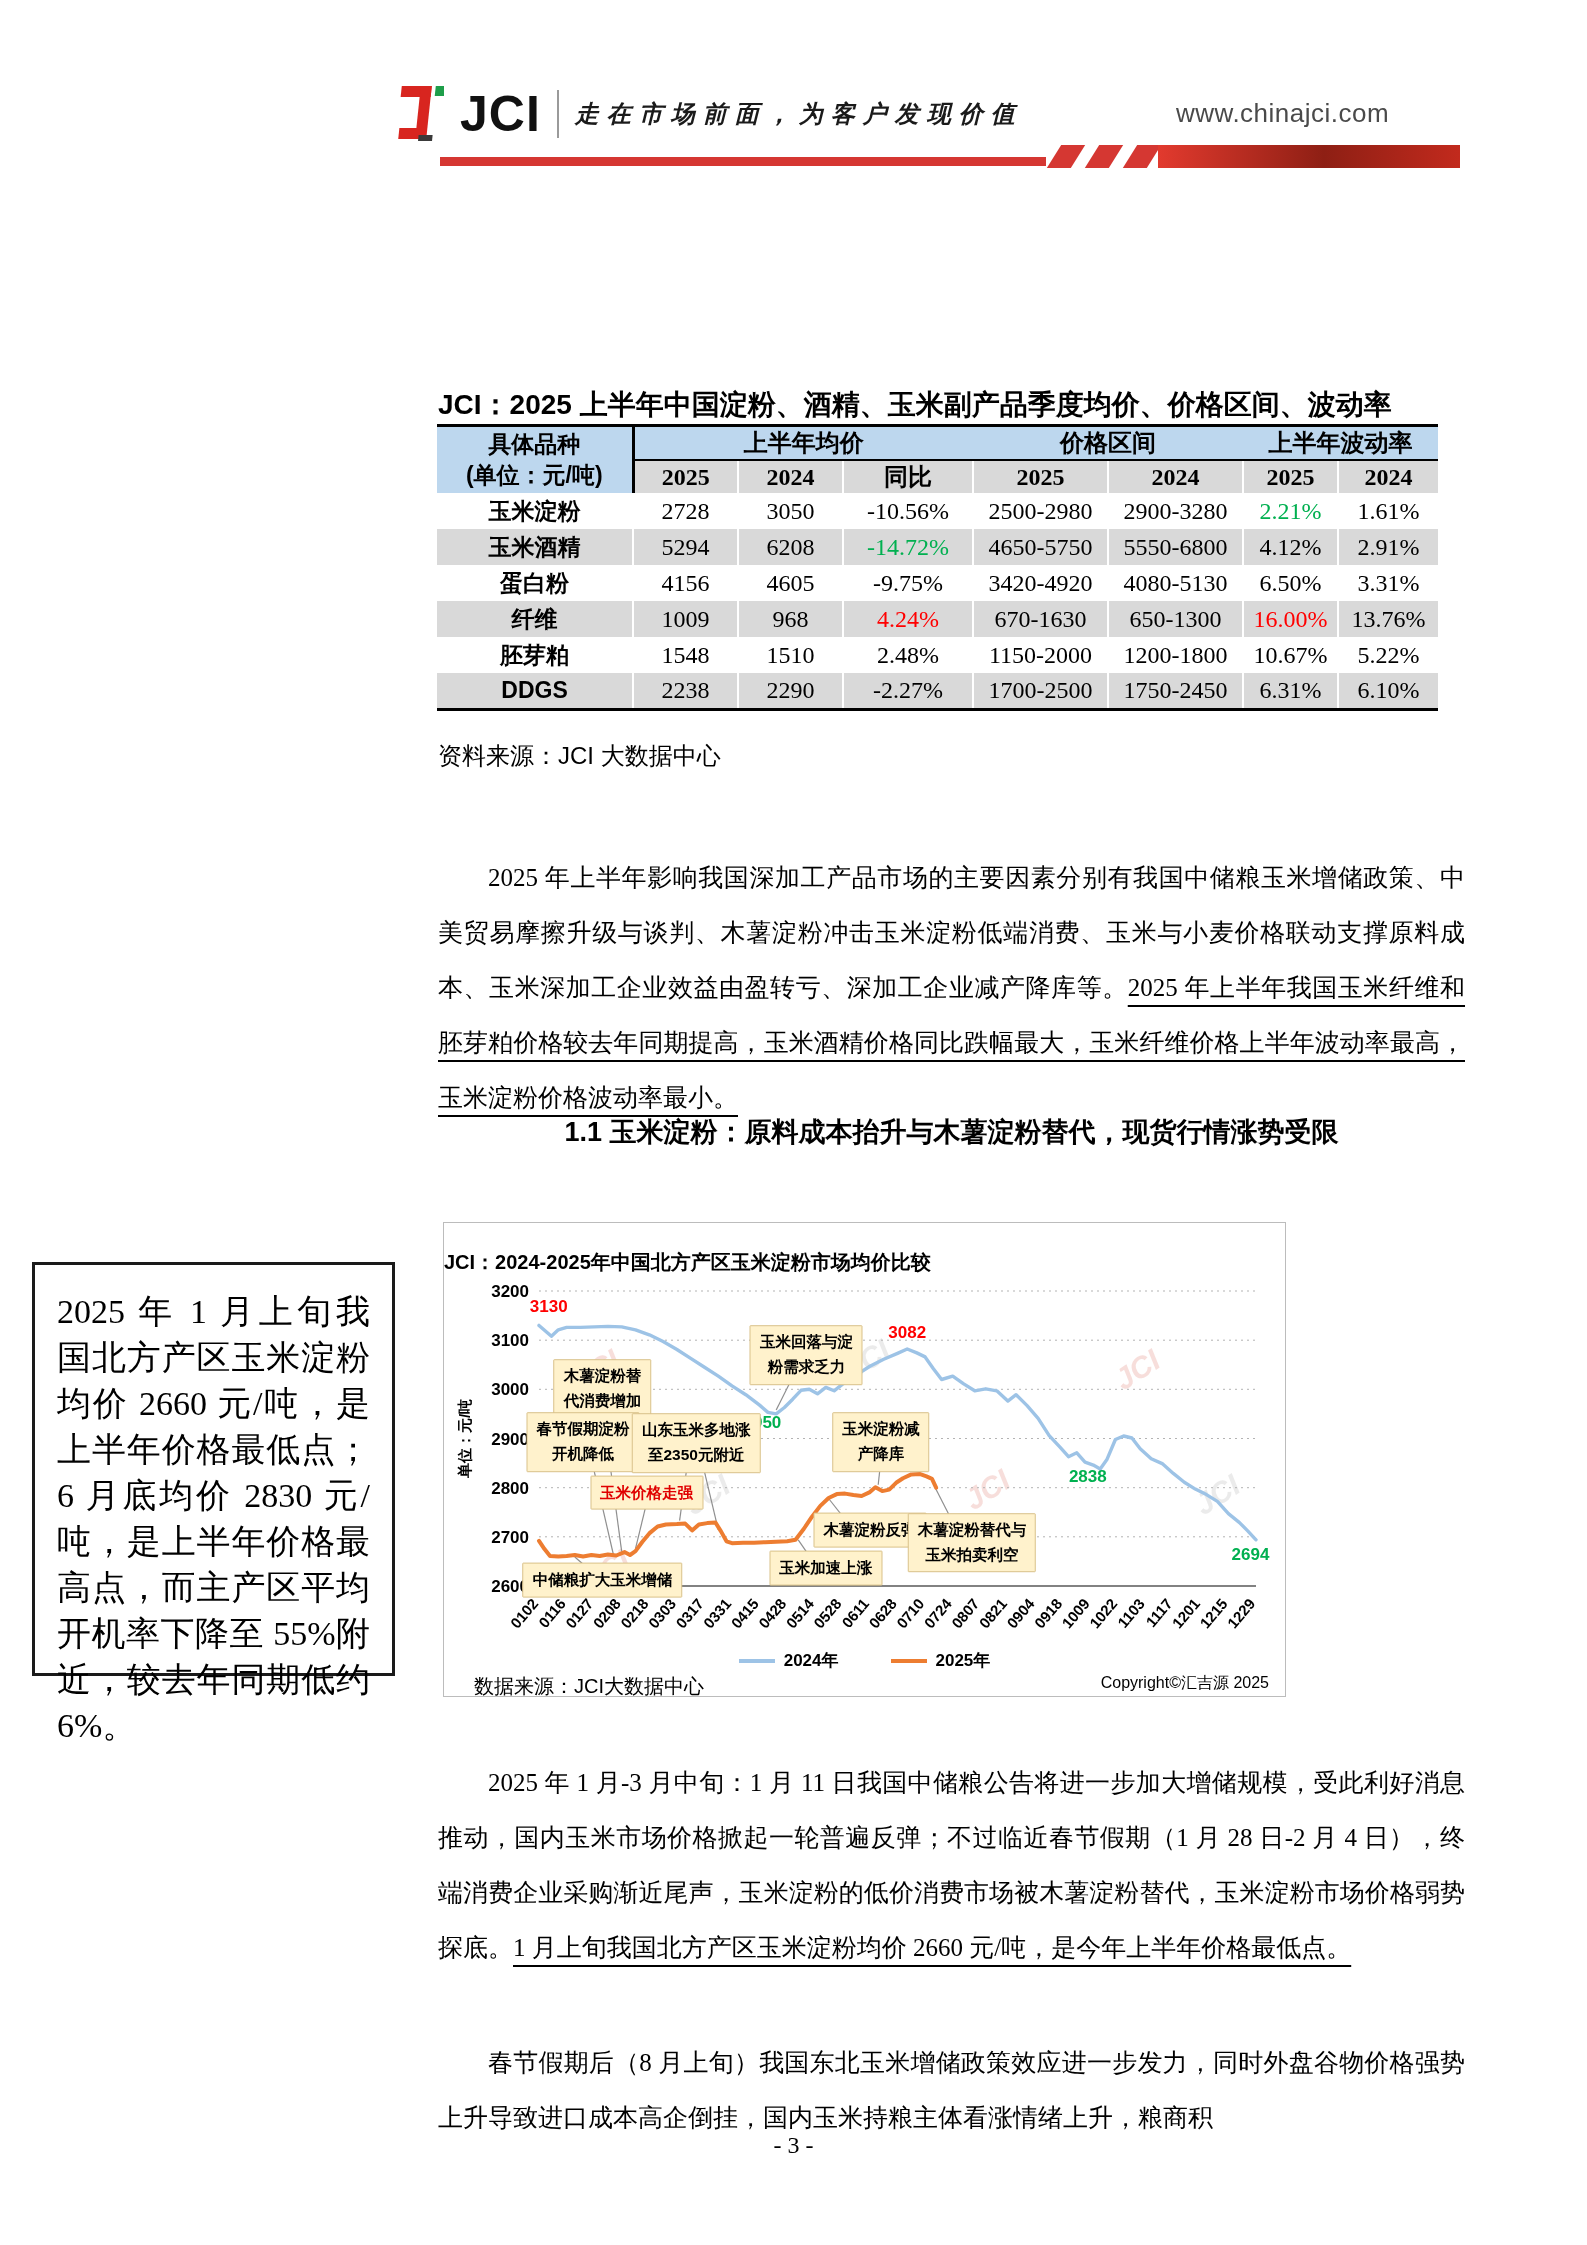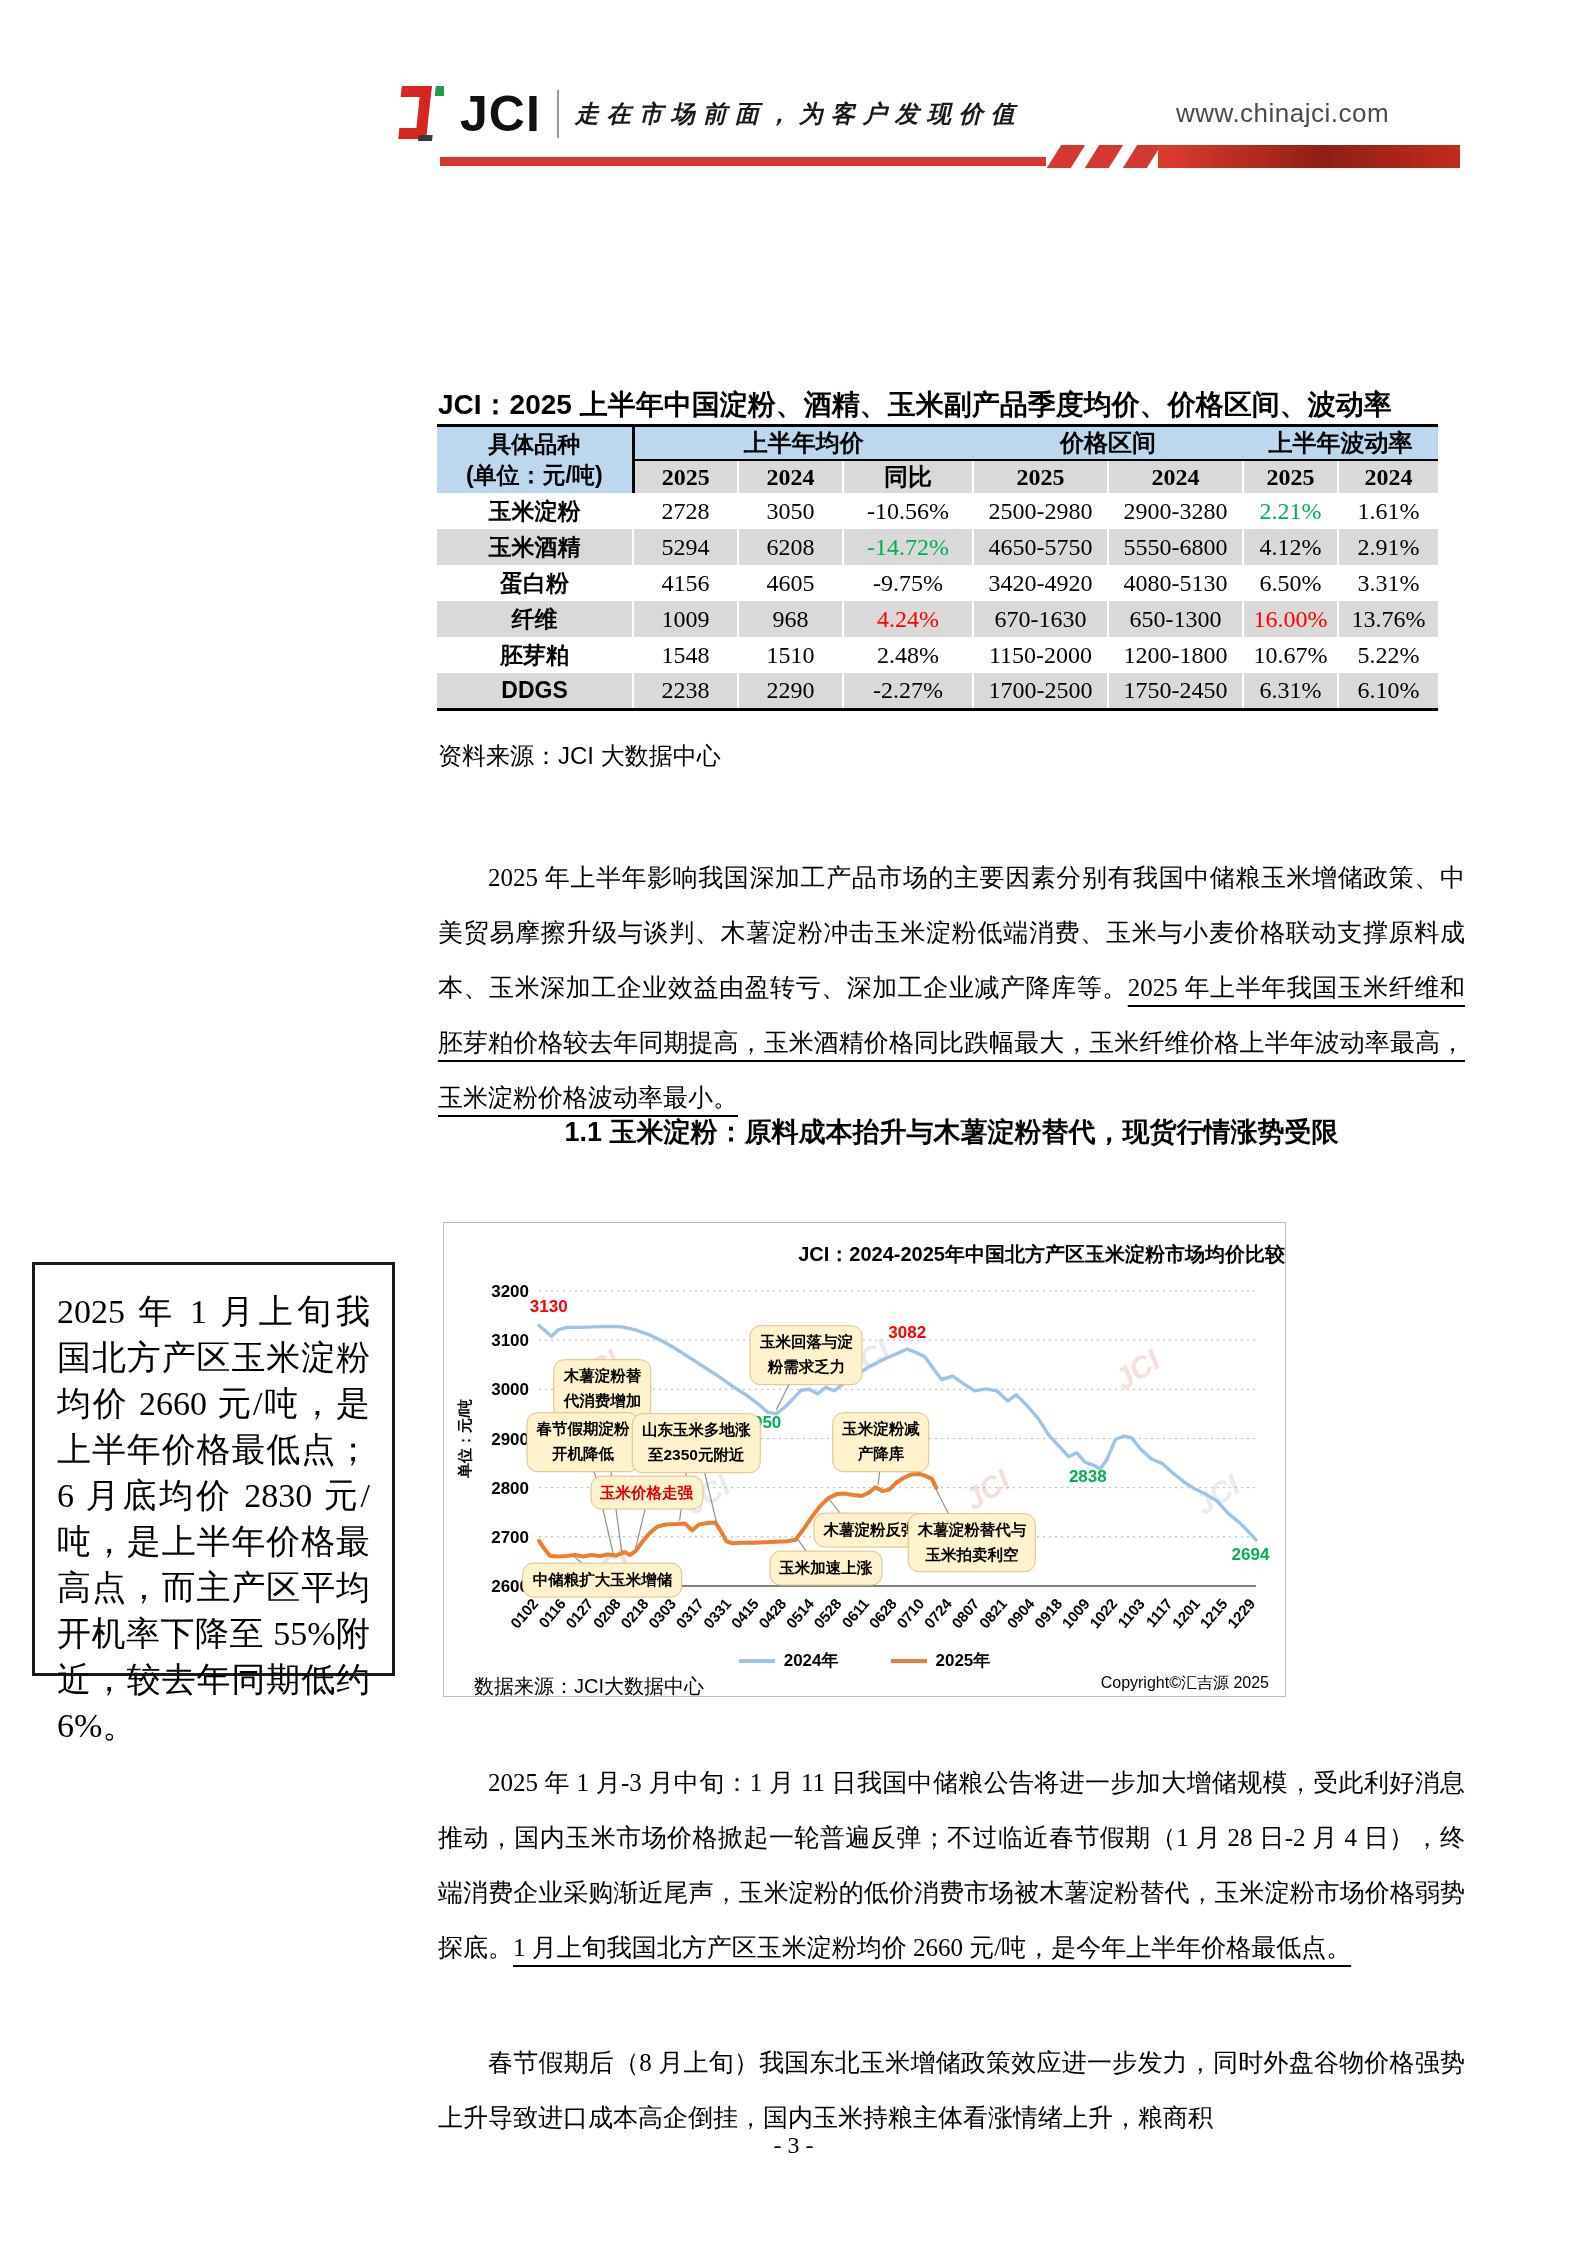--- a/index.html
+++ b/index.html
@@ -53,25 +53,25 @@
   .subsec{position:absolute;left:438px;top:1114px;width:1027px;text-align:center;
           font-size:27px;font-weight:bold;white-space:nowrap;}
 
   
   .side-note{position:absolute;left:32px;top:1262px;width:363px;height:414px;border:3px solid #1a1a1a;
              padding:24px 22px;font-family:"Liberation Serif",serif;font-size:34px;line-height:46px;
              text-align:justify;text-justify:inter-character;}
 
   
   .chart-box{position:absolute;left:443px;top:1222px;width:843px;height:475px;border:1.5px solid #bcbcbc;background:#fff;}
-  .chart-title{position:absolute;top:18px;left:0;width:100%;text-align:right;font-size:20px;font-weight:bold;}
+  .chart-title{position:absolute;top:26px;left:0;width:100%;text-align:left;font-size:20px;font-weight:bold;}
   .chart-box svg{position:absolute;left:0;top:0;}
   .anno{position:absolute;transform:translate(-50%,-50%);background:#fff2cc;border:1.3px solid #d9c189;
         font-size:15.5px;font-weight:bold;line-height:1.6;padding:4px 9px;text-align:center;
-        white-space:pre-line;border-radius:11px;}
+        white-space:pre-line;border-radius:1px;}
   .anno-red{color:#e00000;}
   .wm{position:absolute;font-size:30px;font-weight:bold;font-style:italic;transform:rotate(-33deg);
       pointer-events:none;}
   .wm-r{color:rgba(219,104,92,.22);} .wm-g{color:rgba(130,130,130,.16);}
   .legend{position:absolute;left:0;top:426px;width:100%;display:flex;justify-content:center;gap:52px;align-items:center;}
   .legend-item{display:flex;align-items:center;gap:9px;font-size:17px;font-weight:bold;}
   .swatch{display:inline-block;width:36px;height:4px;}
   .chart-source{position:absolute;left:30px;top:450px;font-size:20px;}
   .chart-copy{position:absolute;right:16px;top:450px;font-size:16px;}
 

